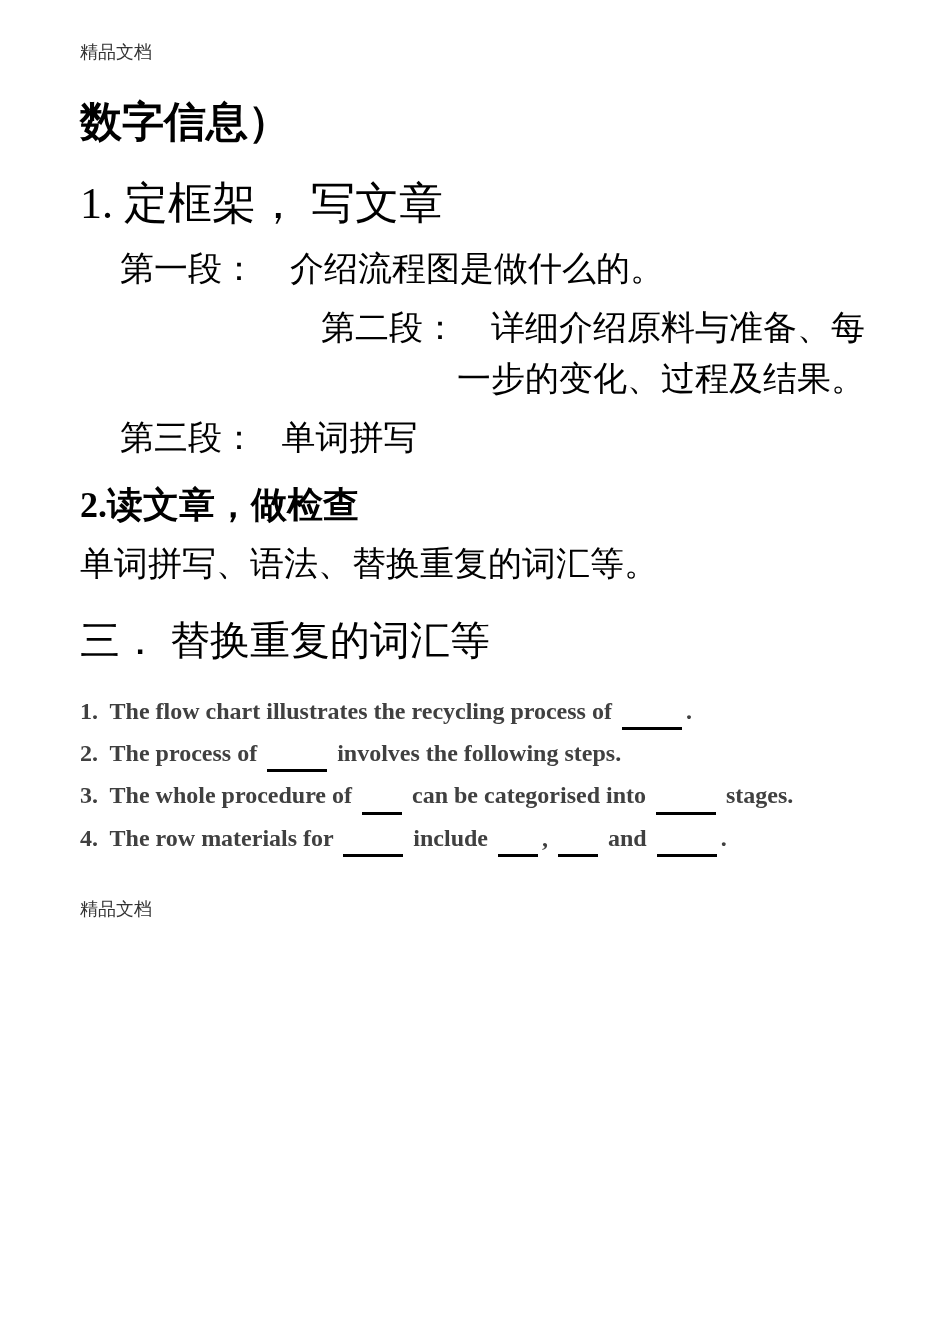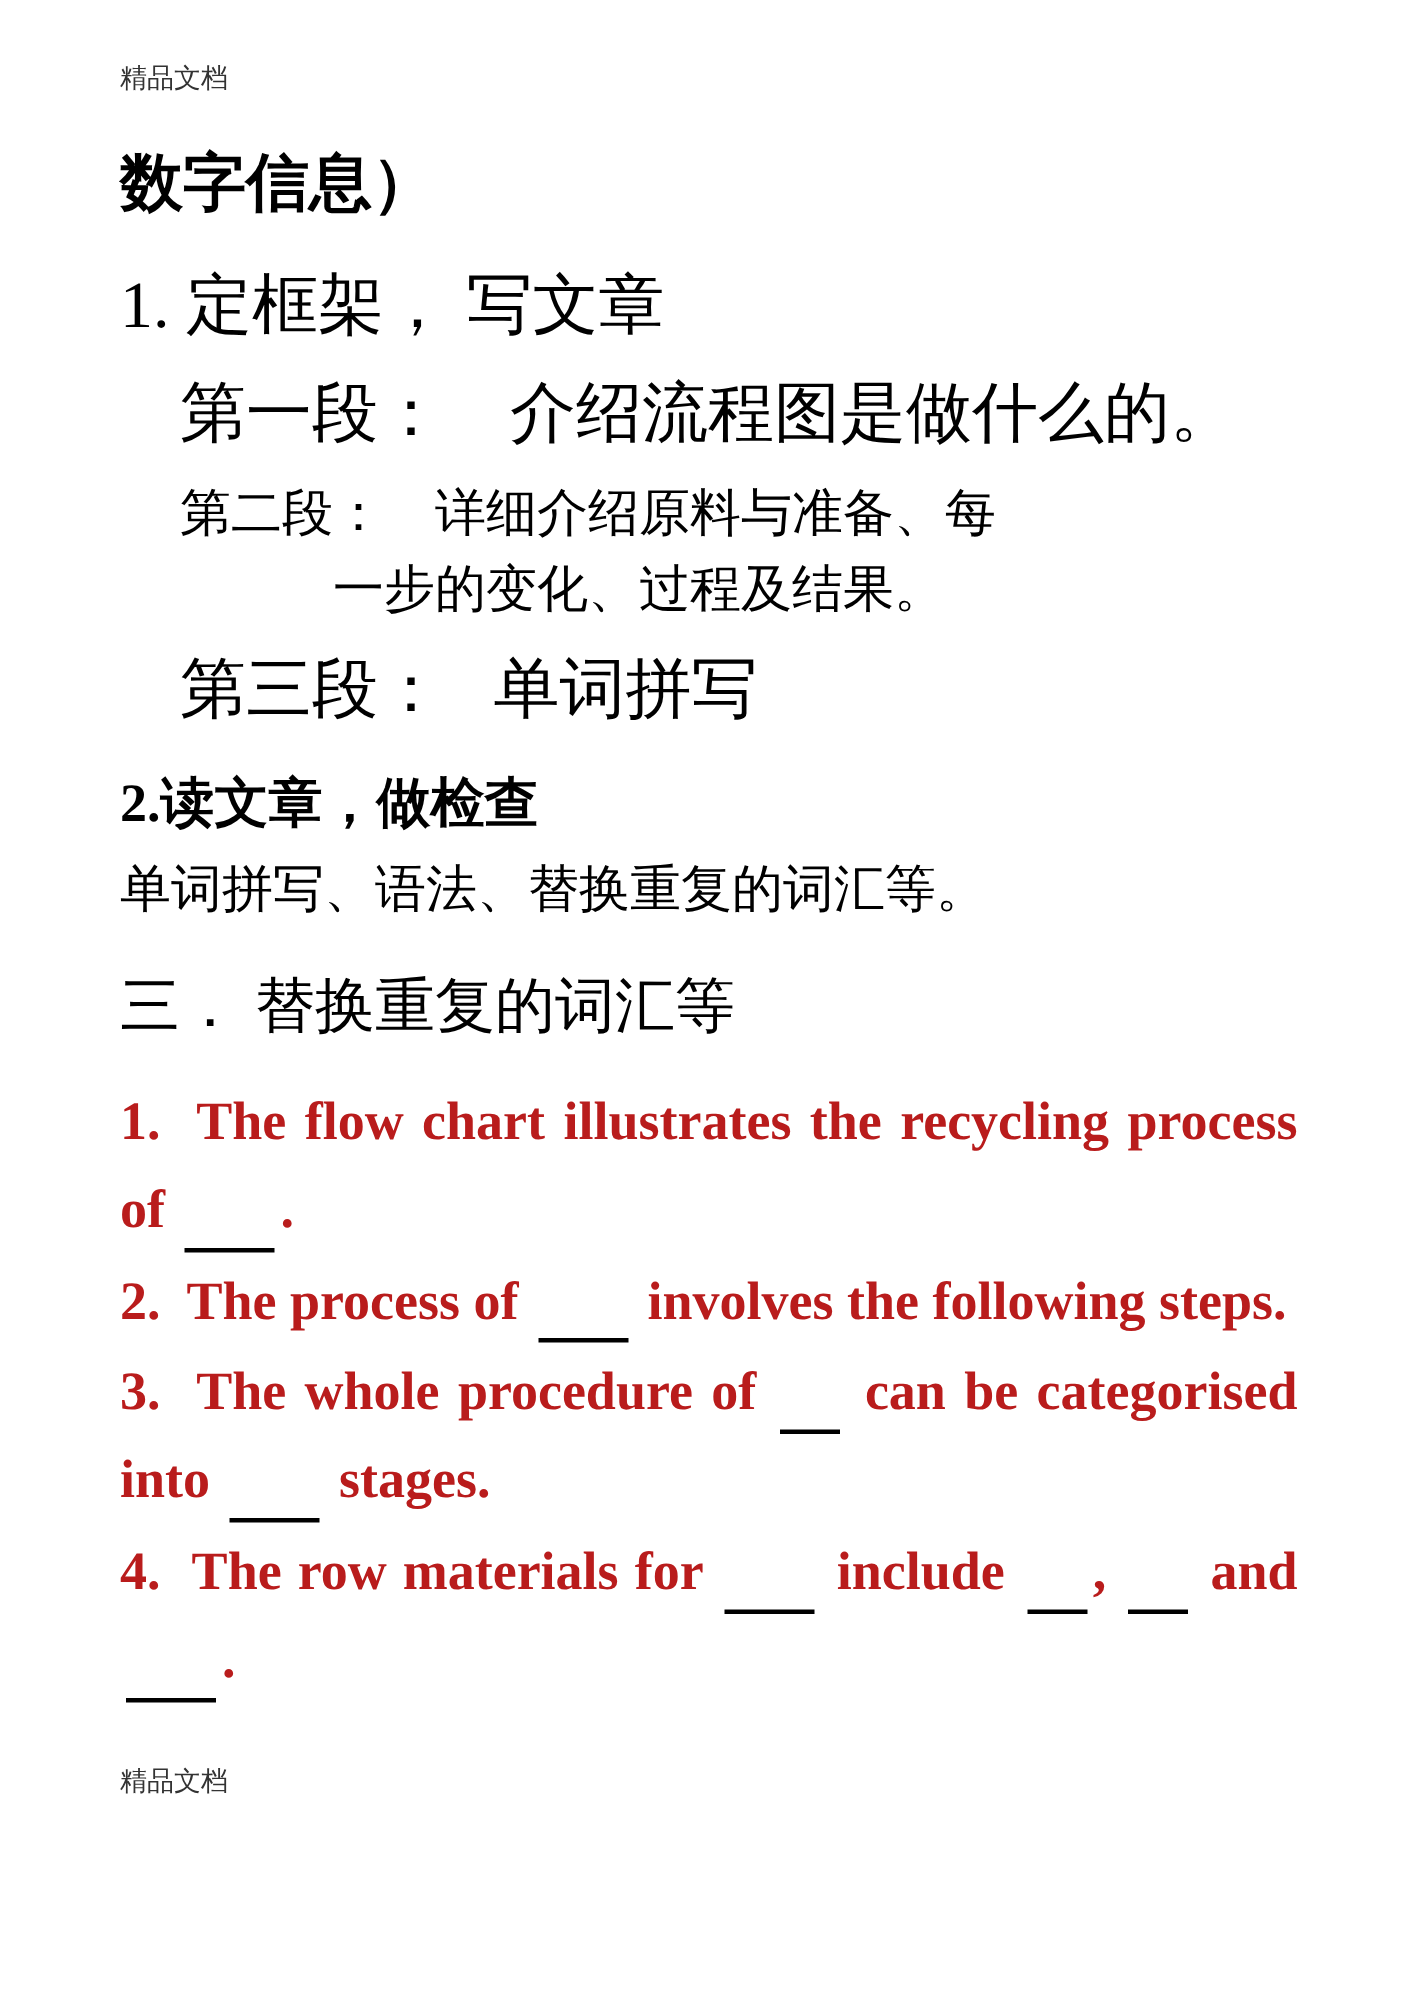--- a/index.html
+++ b/index.html
@@ -41,33 +41,34 @@
     }
 
     .numbered-item-header {
       font-size: 44px;
       font-weight: normal;
       color: #000;
       margin-bottom: 10px;
     }
 
     .sub-item {
-      font-size: 44px;
+      font-size: 34px;
       color: #000;
       margin-left: 40px;
       margin-bottom: 8px;
       line-height: 1.5;
     }
 
     .sub-item-multiline {
       font-size: 34px;
       color: #000;
       margin-left: 40px;
       margin-bottom: 8px;
       line-height: 1.5;
+      text-align: right;
     }
 
     .check-section {
       margin-top: 18px;
       margin-bottom: 24px;
     }
 
     .check-header {
       font-size: 36px;
       font-weight: bold;
@@ -86,23 +87,23 @@
       color: #000;
       margin-bottom: 22px;
       margin-top: 8px;
     }
 
     .english-section {
       margin-top: 4px;
     }
 
     .english-item {
-      font-size: 36px;
+      font-size: 24px;
       font-weight: bold;
-      color: #b91c1c;
+      color: #404040;
       line-height: 1.55;
       text-align: justify;
       margin-bottom: 2px;
     }
 
     .blank {
       display: inline-block;
       border-bottom: 3px solid #000;
       min-width: 60px;
       vertical-align: bottom;

